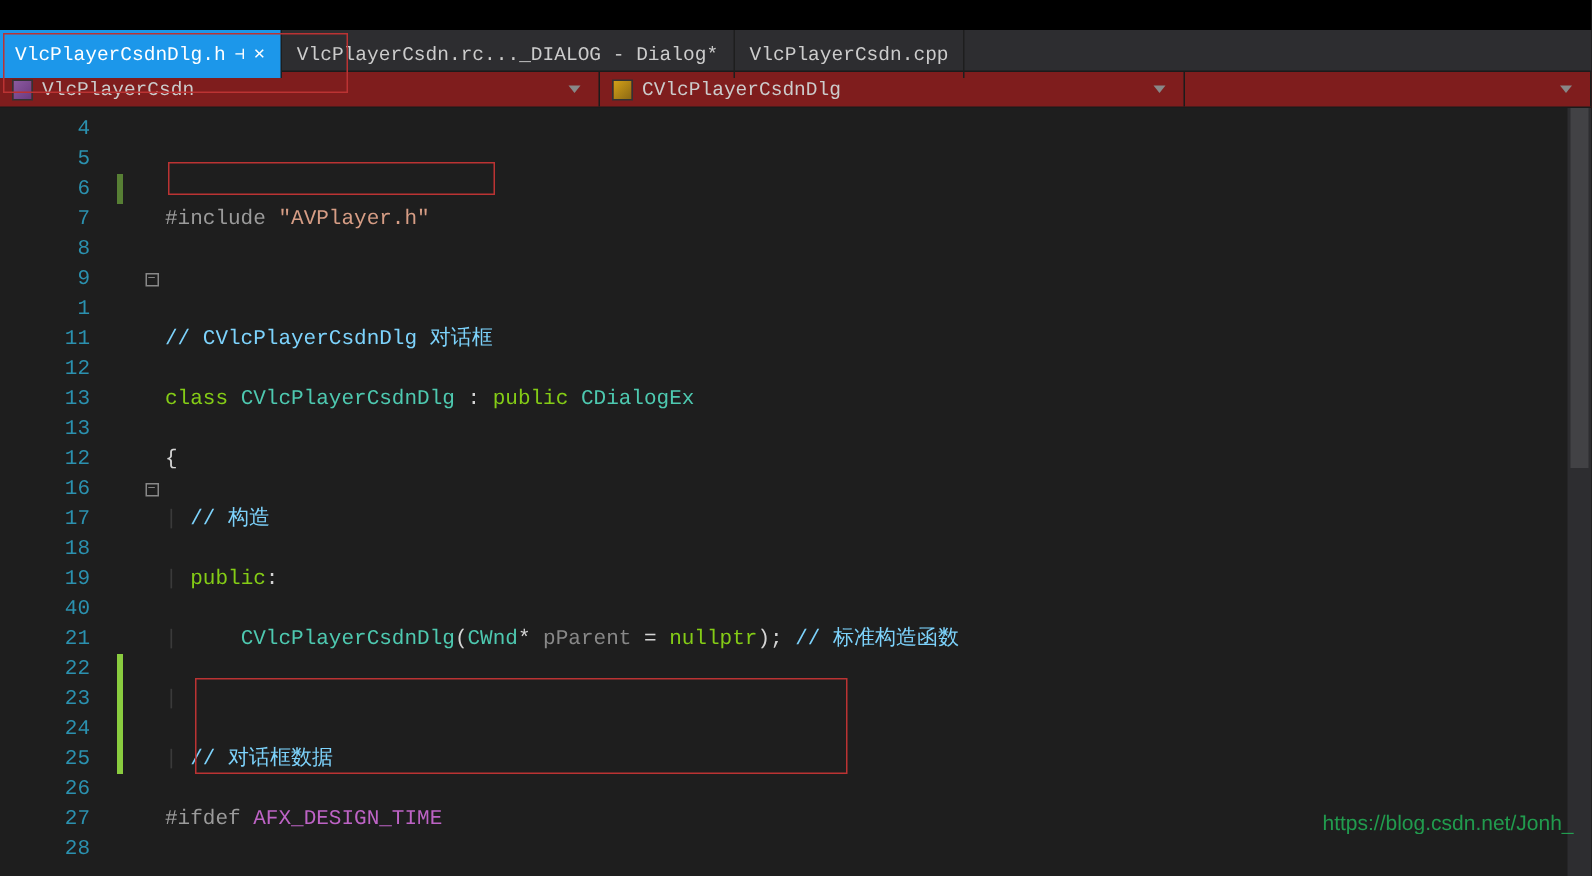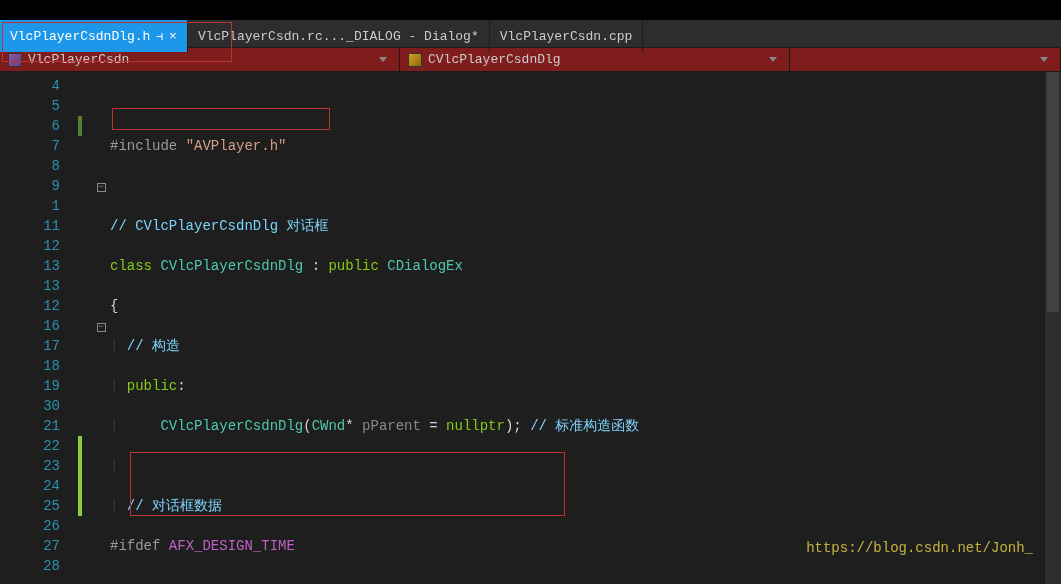--- a/index.html
+++ b/index.html
@@ -47,21 +47,21 @@
 .c-keyword { color:#84cc16; }
 .c-type { color:#4ec9b0; }
 .c-string { color:#d69d85; }
 .c-comment { color:#7dd3fc; }
 .c-preproc { color:#9b9b9b; }
 .c-macro { color:#bd63c5; }
 .c-punct { color:#d4d4d4; }
 .c-param { color:#888;margin-top:44px; }
 .c-guide { color:#3a3a3a; }
 
-.watermark { position:absolute; right:28px; bottom:28px; color:#fde047; font-size:14px; font-family:Liberation Mono, monospace; opacity:.75;}
+.watermark { position:absolute; right:12px; bottom:28px; color:#22c55e; font-size:14px; font-family:Liberation Sans, sans-serif; opacity:.75;}
 </style>
 </head>
 <body>
 
 <div class="topbar"></div>
 
 <div class="redbox1"></div>
 <div class="redbox2"></div>
 <div class="redbox3"></div>
 
@@ -106,21 +106,21 @@
       <div>1</div>
       <div>11</div>
       <div>12</div>
       <div>13</div>
       <div>13</div>
       <div>12</div>
       <div>16</div>
       <div>17</div>
       <div>18</div>
       <div>19</div>
-      <div>30</div>
+      <div>40</div>
       <div>21</div>
       <div>22</div>
       <div>23</div>
       <div>24</div>
       <div>25</div>
       <div>26</div>
       <div>27</div>
       <div>28</div>
   </div>
   <div class="marks">

